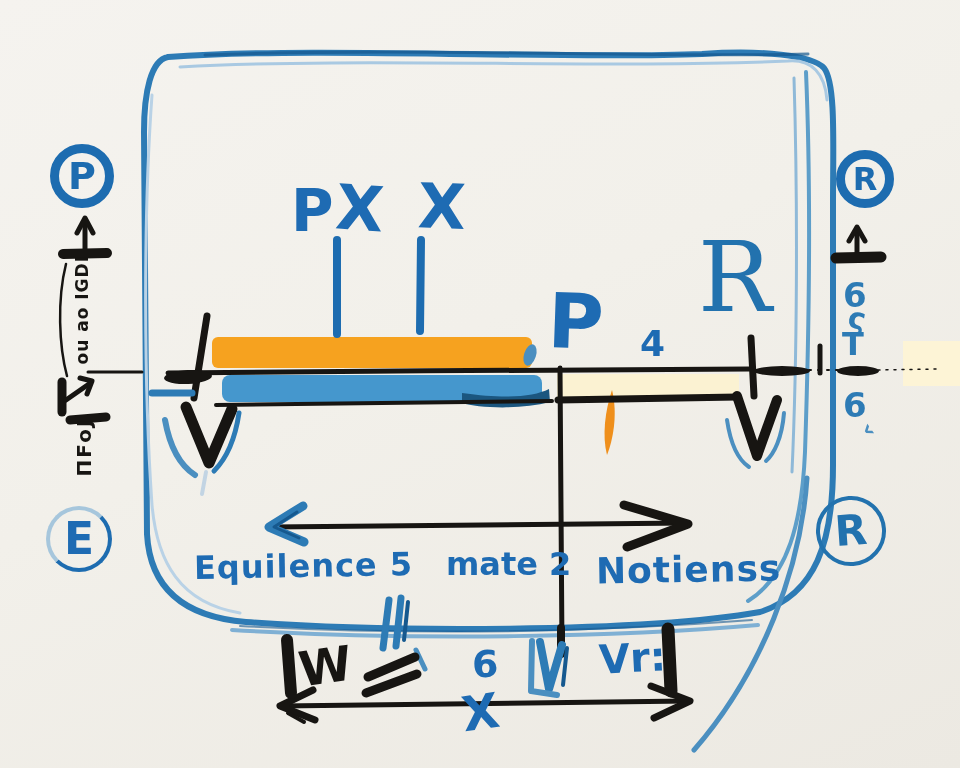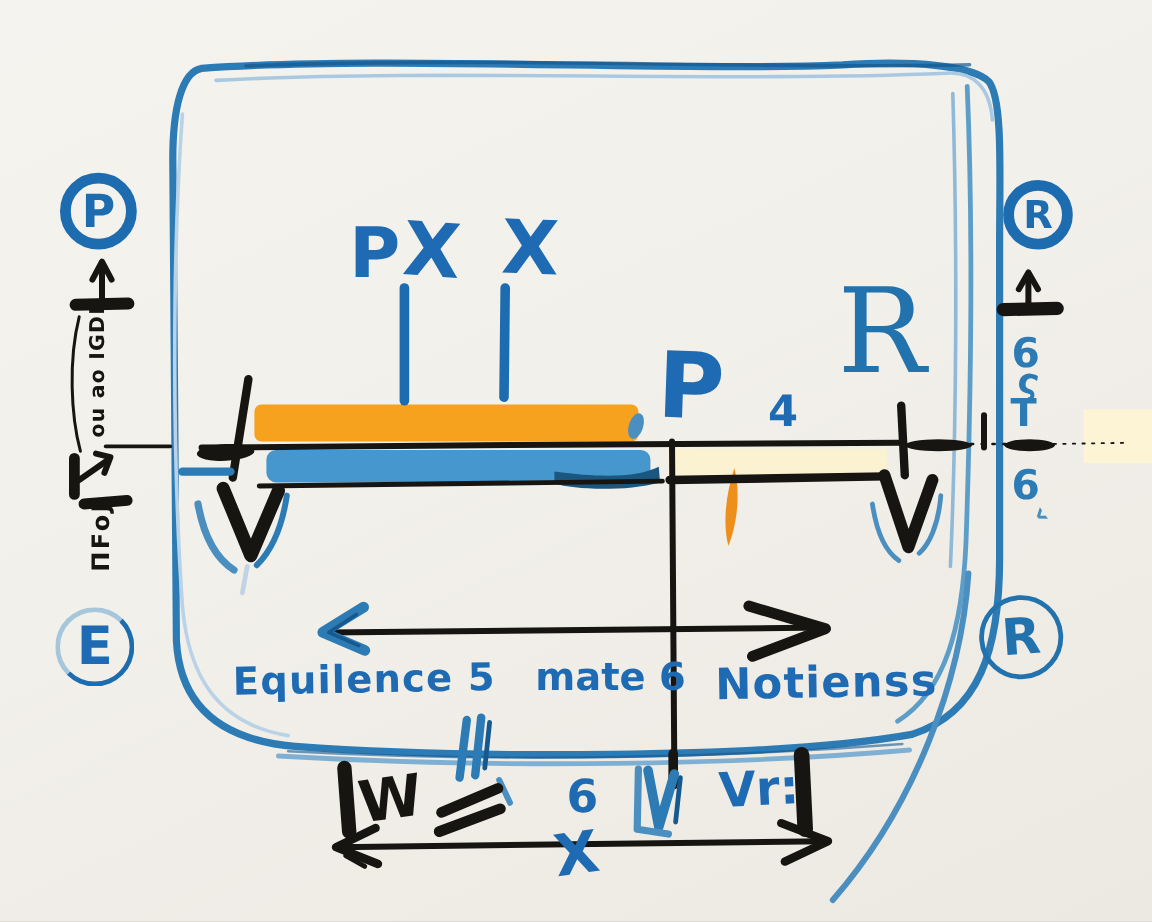--- a/index.html
+++ b/index.html
@@ -163,21 +163,21 @@
 
 <div class="lbl" style="left:291px;top:182px;font-size:58px;">P</div>
 <div class="lbl" style="left:336px;top:178px;font-size:62px;transform:rotate(4deg);">X</div>
 <div class="lbl" style="left:418px;top:176px;font-size:62px;transform:rotate(2deg);">X</div>
 
 <div class="lbl" style="left:548px;top:284px;font-size:76px;transform:rotate(2deg);">P</div>
 <div class="lbl" style="left:640px;top:326px;font-size:36px;">4</div>
 <div class="lbl serifR" style="left:698px;top:228px;font-size:98px;color:#2272ae;">R</div>
 
 <div class="lbl" style="left:194px;top:550px;font-size:32px;letter-spacing:1px;transform:rotate(-1deg);">Equilence 5</div>
-<div class="lbl" style="left:446px;top:548px;font-size:32px;">mate 6</div>
+<div class="lbl" style="left:446px;top:548px;font-size:32px;">mate 2</div>
 <div class="lbl" style="left:596px;top:552px;font-size:36px;letter-spacing:1px;transform:rotate(-1deg);">Notienss</div>
 
 <div class="lbl ink" style="left:299px;top:642px;font-size:48px;transform:rotate(-8deg);">W</div>
 <div class="lbl" style="left:472px;top:645px;font-size:38px;">6</div>
 <div class="lbl" style="left:599px;top:638px;font-size:40px;transform:rotate(-3deg);">Vr:</div>
 <div class="lbl" style="left:462px;top:688px;font-size:48px;transform:rotate(-8deg);">X</div>
 
 <div class="lbl" style="left:843px;top:278px;font-size:34px;color:#2d7bb5;">6</div>
 <div class="lbl" style="left:848px;top:304px;font-size:30px;color:#2d7bb5;transform:rotate(10deg);">ς</div>
 <div class="lbl" style="left:842px;top:328px;font-size:32px;color:#2d7bb5;">T</div>

